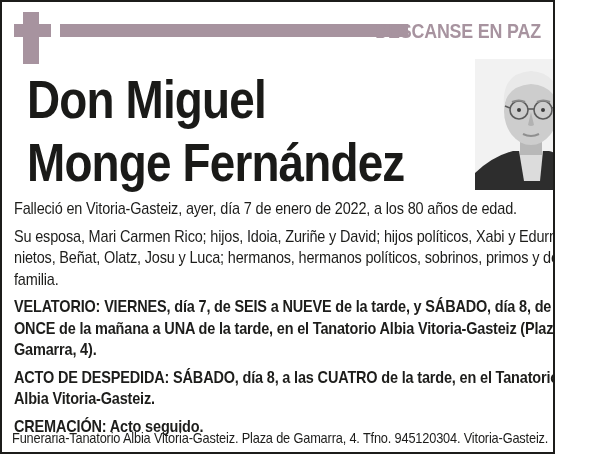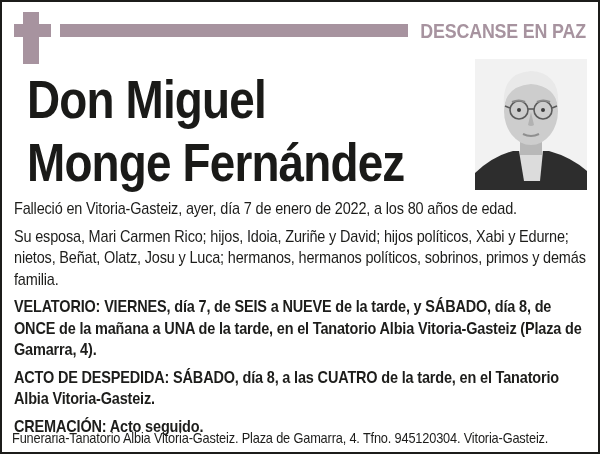--- a/index.html
+++ b/index.html
@@ -1,17 +1,17 @@
 <!DOCTYPE html>
 <html lang="es"><head>
 <meta charset="utf-8">
 <style>
   html,body{margin:0;padding:0;background:#fff;font-family:"Liberation Sans",sans-serif;}
   .card{
-    position:relative;width:600px;height:454px;box-sizing:border-box;
+    position:relative;width:555px;height:454px;box-sizing:border-box;
     border:2px solid #1c1c1a;background:#fff;overflow:hidden;
     color:#1d1d1b;
   }
   
   .cross{position:absolute;left:0;top:0;width:60px;height:70px;}
   .cross .v{position:absolute;left:21px;top:10px;width:16px;height:52px;background:var(--accent);}
   .cross .h{position:absolute;left:12px;top:22px;width:37px;height:13px;background:var(--accent);}
   .rule{position:absolute;left:58px;top:22px;width:348px;height:13px;background:var(--accent);}
   .motto{
     position:absolute;right:12px;top:17px;

